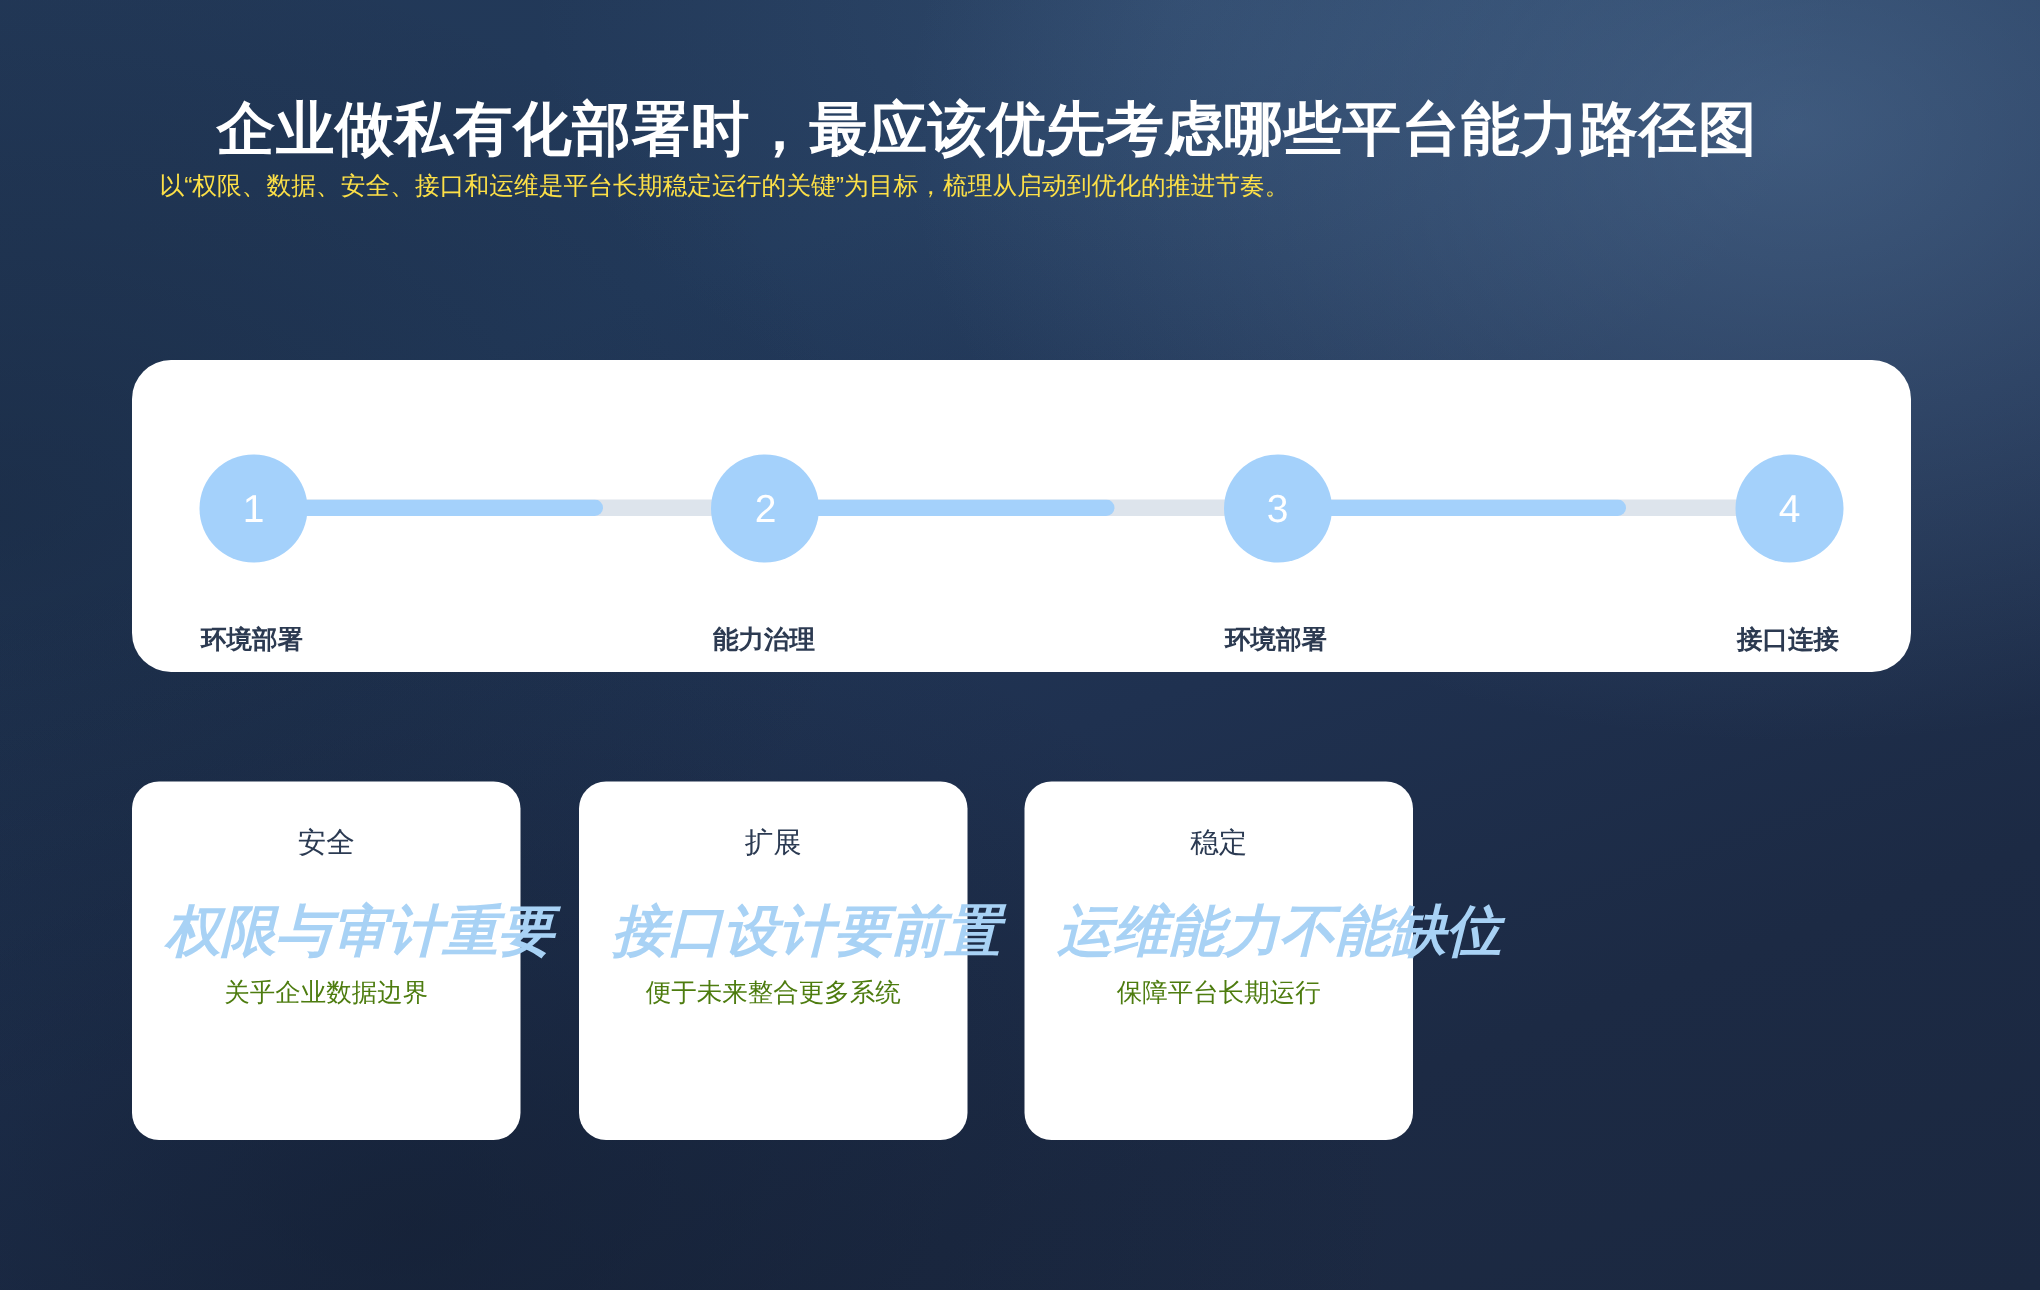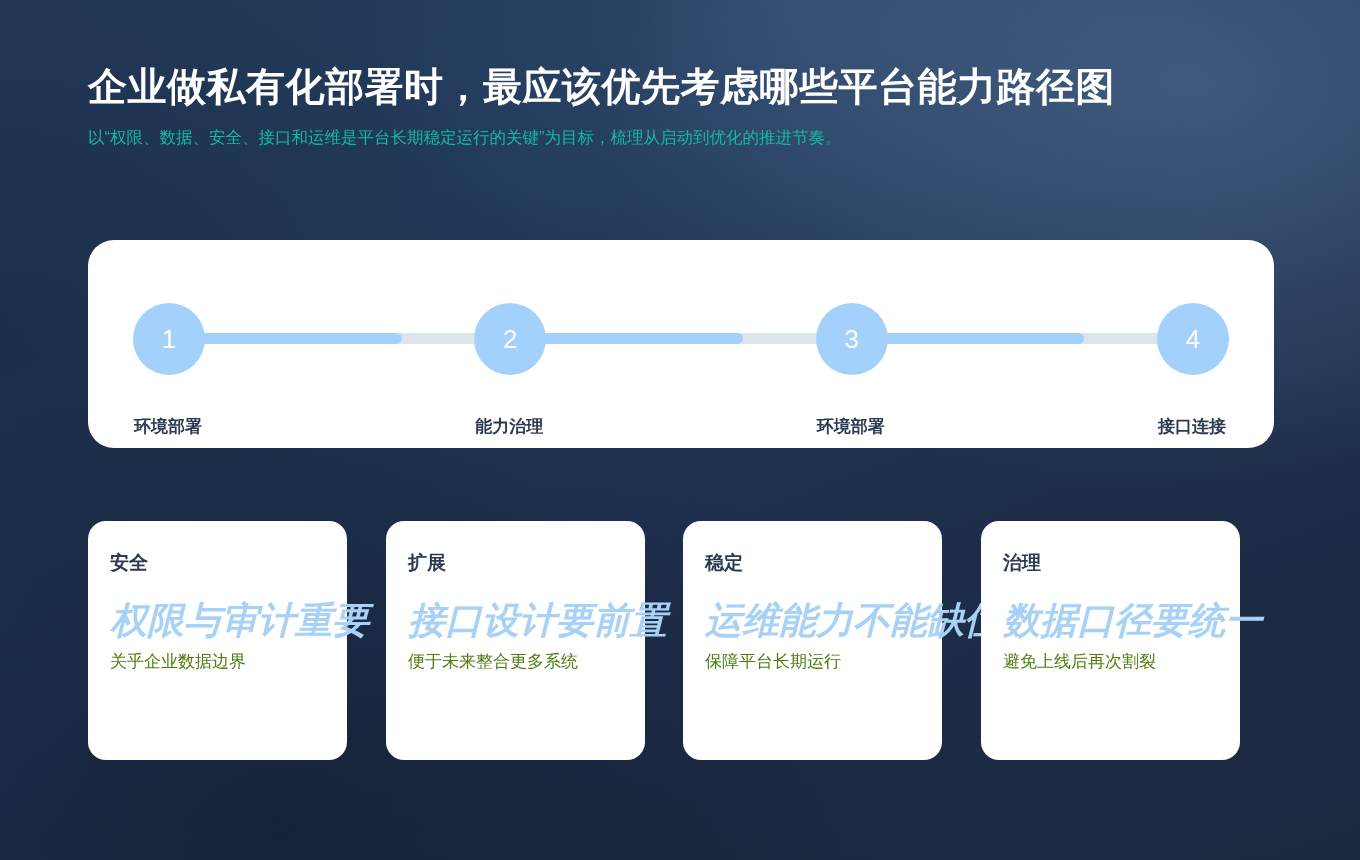--- a/index.html
+++ b/index.html
@@ -1,15 +1,15 @@
 <!DOCTYPE html>
 <html><head>
 <meta charset="utf-8">
 <style>
-  * { margin:0; padding:0; box-sizing:border-box; }
+  * { margin:0; padding:0; box-sizing:border-box;text-align:center; }
   html, body {
     width:1360px; height:860px;
     overflow:hidden;
   }
   body {
     font-family:"Liberation Sans","DejaVu Sans",sans-serif;
     background:#1e304c;
     position:relative;
   }
   
@@ -31,22 +31,21 @@
   #header { position:absolute; left:88px; top:64px; width:1140px; }
   #page-title {
     color:#ffffff;
     font-size:39px;
     font-weight:bold;
     letter-spacing:0.5px;
     line-height:1.18;
     white-space:nowrap;
   }
   #page-subtitle {
-    margin-top:13px;
-    color:#14b8a6;
+    color:#fde047;
     font-size:16.5px;
     line-height:1.75;
     max-width:790px;
     font-weight:normal;
   }
 
   
   #stepper-panel {
     position:absolute;
     left:88px; top:240px;
@@ -108,21 +107,21 @@
     position:absolute;
     top:0;
     width:259px; height:239px;
     background:#ffffff;
     border-radius:18px;
     padding:32px 22px 0 22px;
   }
   .card-tag {
     color:#2b3a52;
     font-size:19px;
-    font-weight:bold;
+    font-weight:normal;
     line-height:1;
     white-space:nowrap;
   }
   .card-headline {
     margin-top:29px;
     color:#a8d2f5;
     font-size:37px;
     font-weight:bold;
     line-height:1.06;
     white-space:nowrap;
@@ -192,18 +191,13 @@
     <div class="info-card">
       <div class="card-tag">扩展</div>
       <div class="card-headline">接口设计要前置</div>
       <div class="card-desc">便于未来整合更多系统</div>
     </div>
     <div class="info-card">
       <div class="card-tag">稳定</div>
       <div class="card-headline">运维能力不能缺位</div>
       <div class="card-desc">保障平台长期运行</div>
     </div>
-    <div class="info-card">
-      <div class="card-tag">治理</div>
-      <div class="card-headline">数据口径要统一</div>
-      <div class="card-desc">避免上线后再次割裂</div>
-    </div>
   </div>
 
 </body></html>

